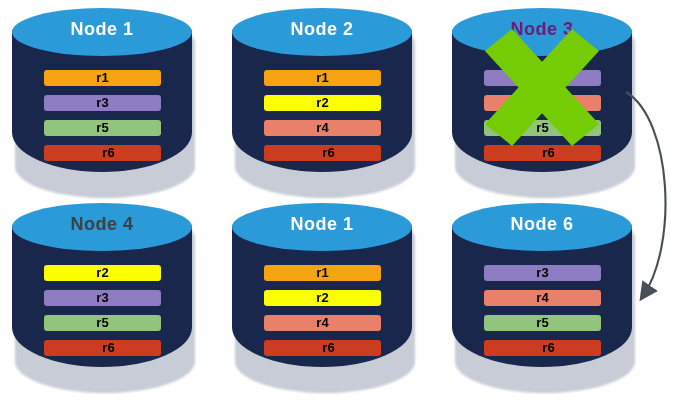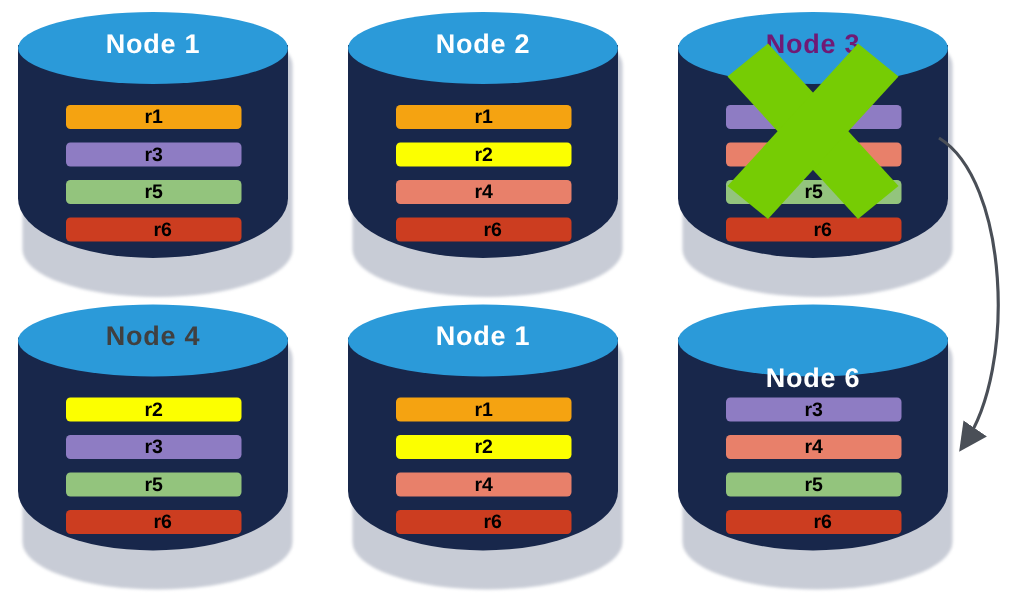--- a/index.html
+++ b/index.html
@@ -166,21 +166,21 @@
           <div class="bar" style="background: rgb(245, 163, 17); color: rgb(0, 0, 0);">r1</div>
           <div class="bar" style="background: rgb(252, 255, 0); color: rgb(0, 0, 0);">r2</div>
           <div class="bar" style="background: rgb(232, 128, 106); color: rgb(0, 0, 0);">r4</div>
           <div class="bar" style="background: rgb(204, 61, 32); color: rgb(0, 0, 0);">r6</div>
         </div>
       </div>
       <div class="node" style="left: 452px; top: 203px;">
         <div class="cyl-shadow" style="background: rgb(200, 204, 214);"></div>
         <div class="cyl-body" style="background: rgb(24, 39, 75);"></div>
         <div class="cyl-top" style="background: rgb(43, 154, 217);"></div>
-        <div class="node-label" style="color: rgb(255, 255, 255); margin-top: 28px;">Node  6</div>
+        <div class="node-label" style="color: rgb(255, 255, 255);">Node  6</div>
         <div class="bars">
           <div class="bar" style="background: rgb(142, 124, 195); color: rgb(0, 0, 0);">r3</div>
           <div class="bar" style="background: rgb(232, 128, 106); color: rgb(0, 0, 0);">r4</div>
           <div class="bar" style="background: rgb(147, 196, 125); color: rgb(0, 0, 0);">r5</div>
           <div class="bar" style="background: rgb(204, 61, 32); color: rgb(0, 0, 0);">r6</div>
         </div>
       </div>
     </div>
 
   <svg class="arrow" viewBox="0 0 676 402" xmlns="http://www.w3.org/2000/svg">

